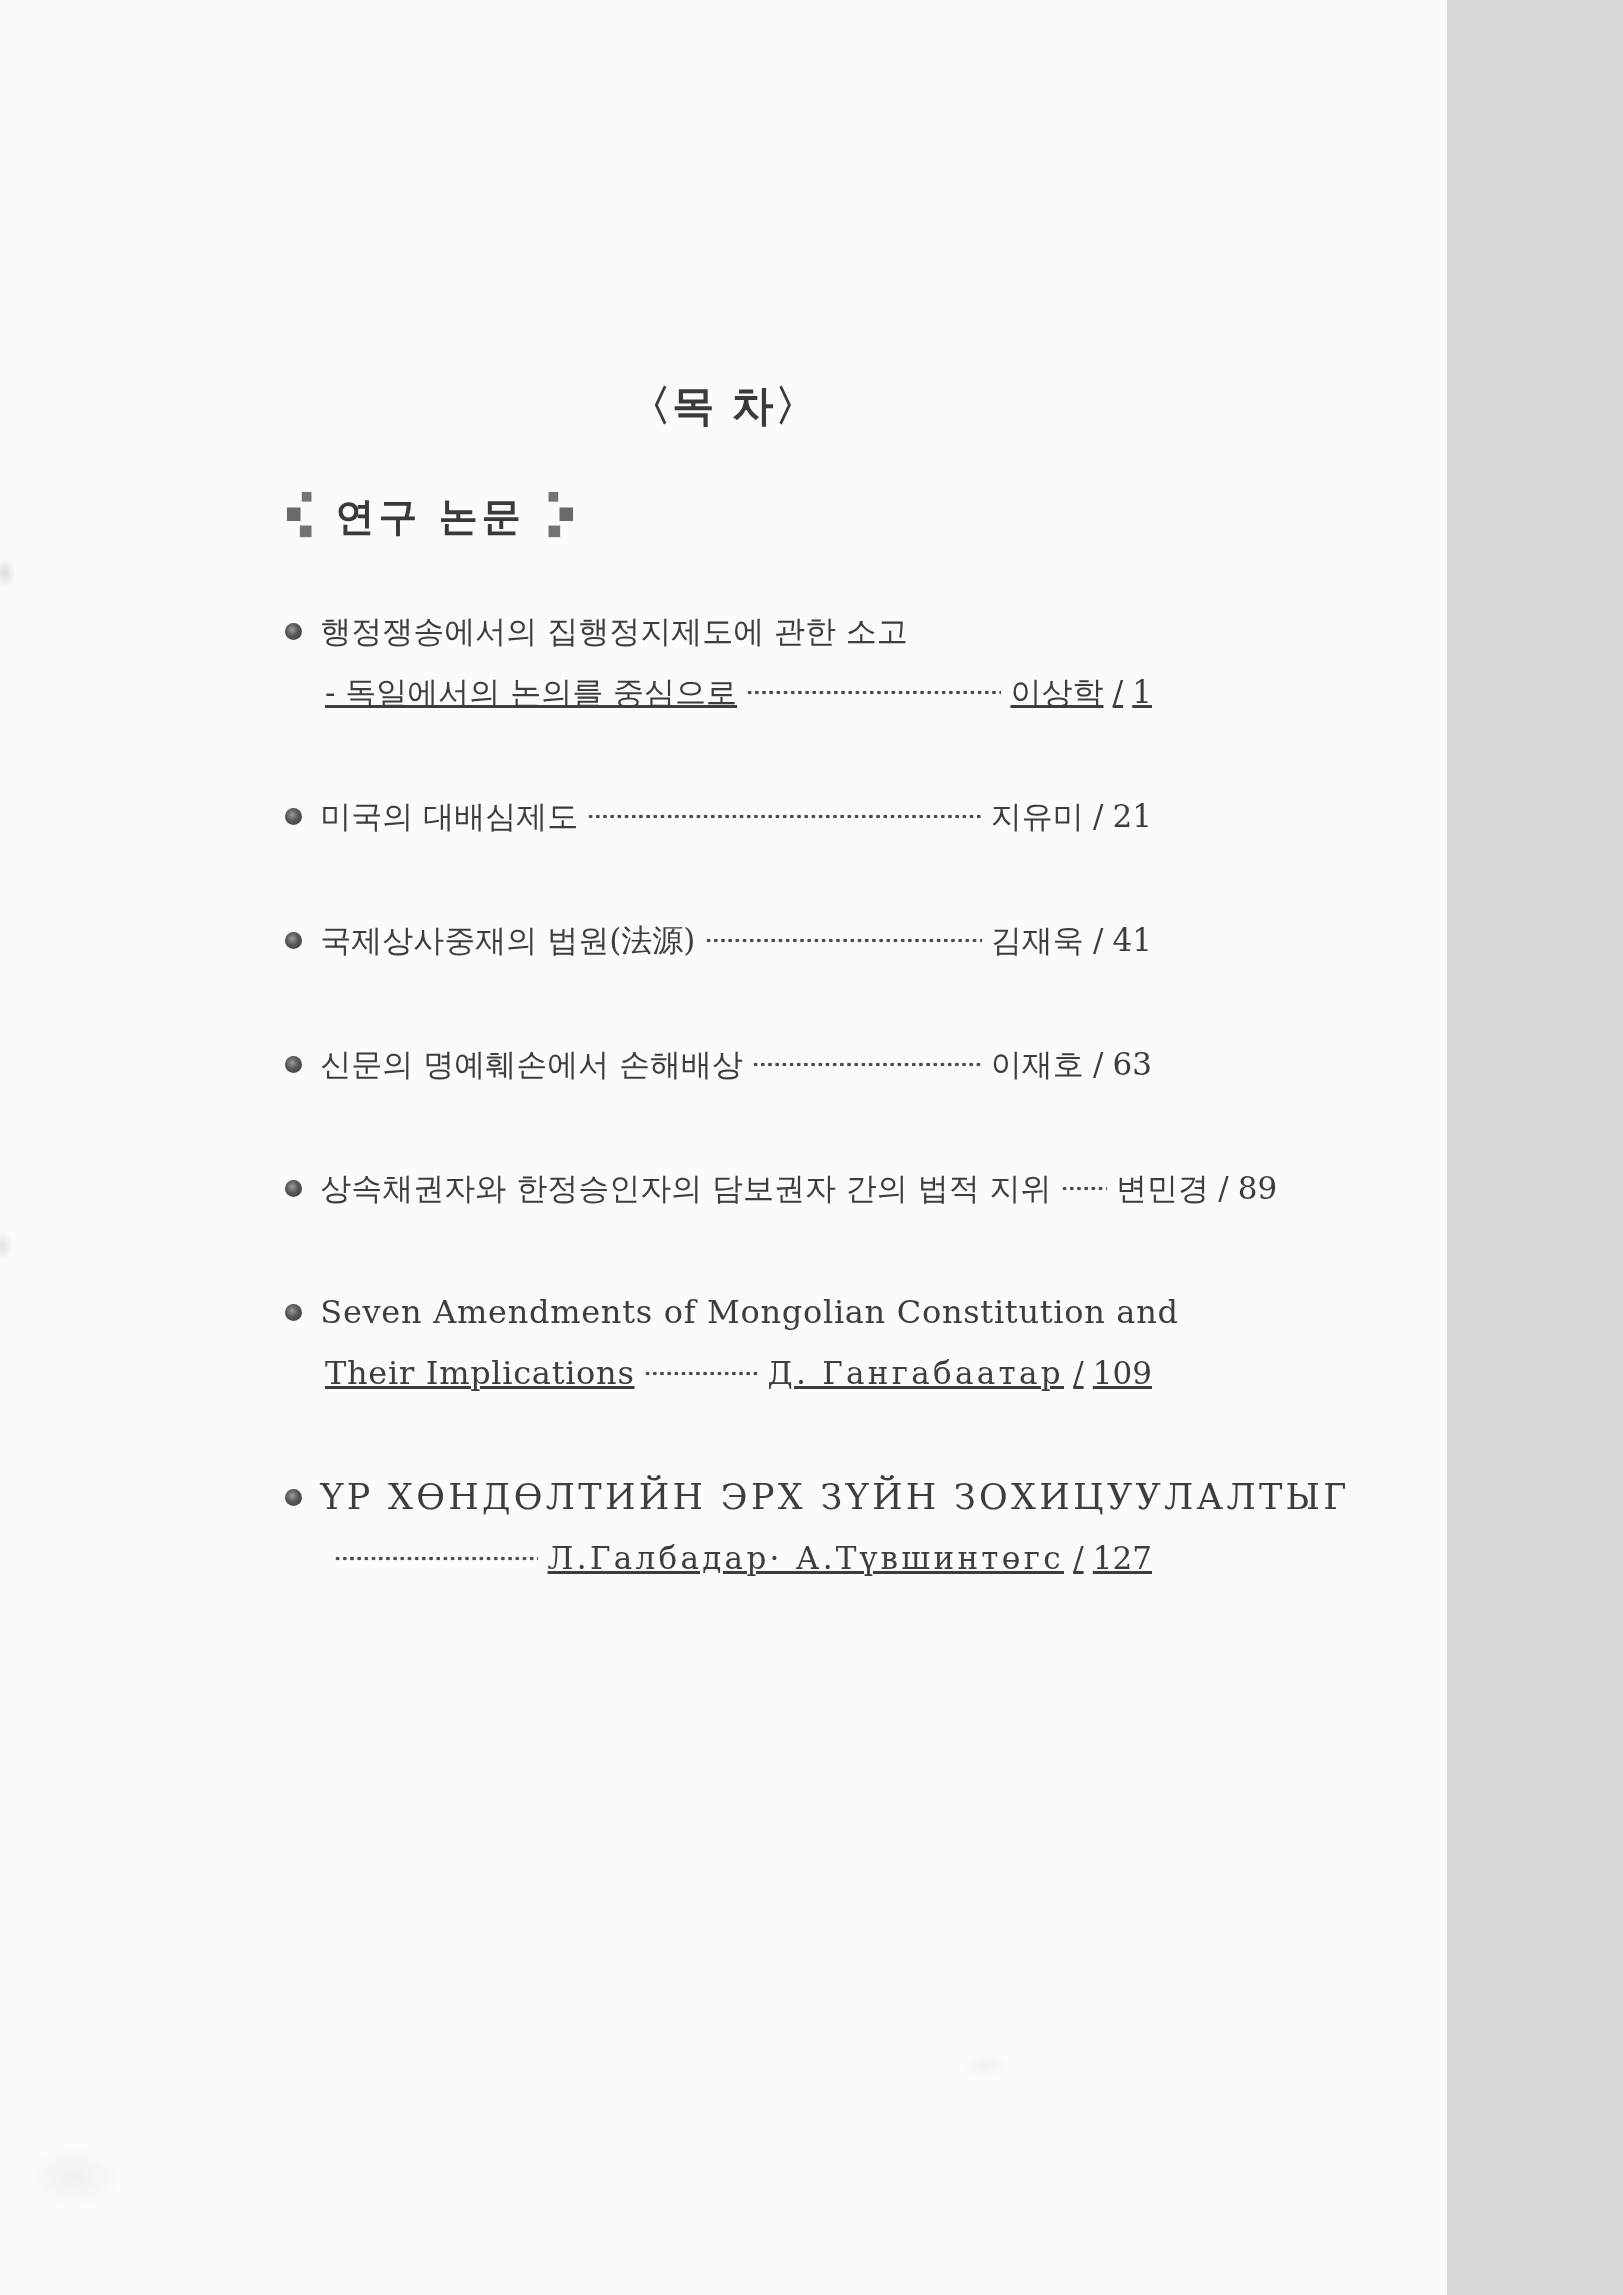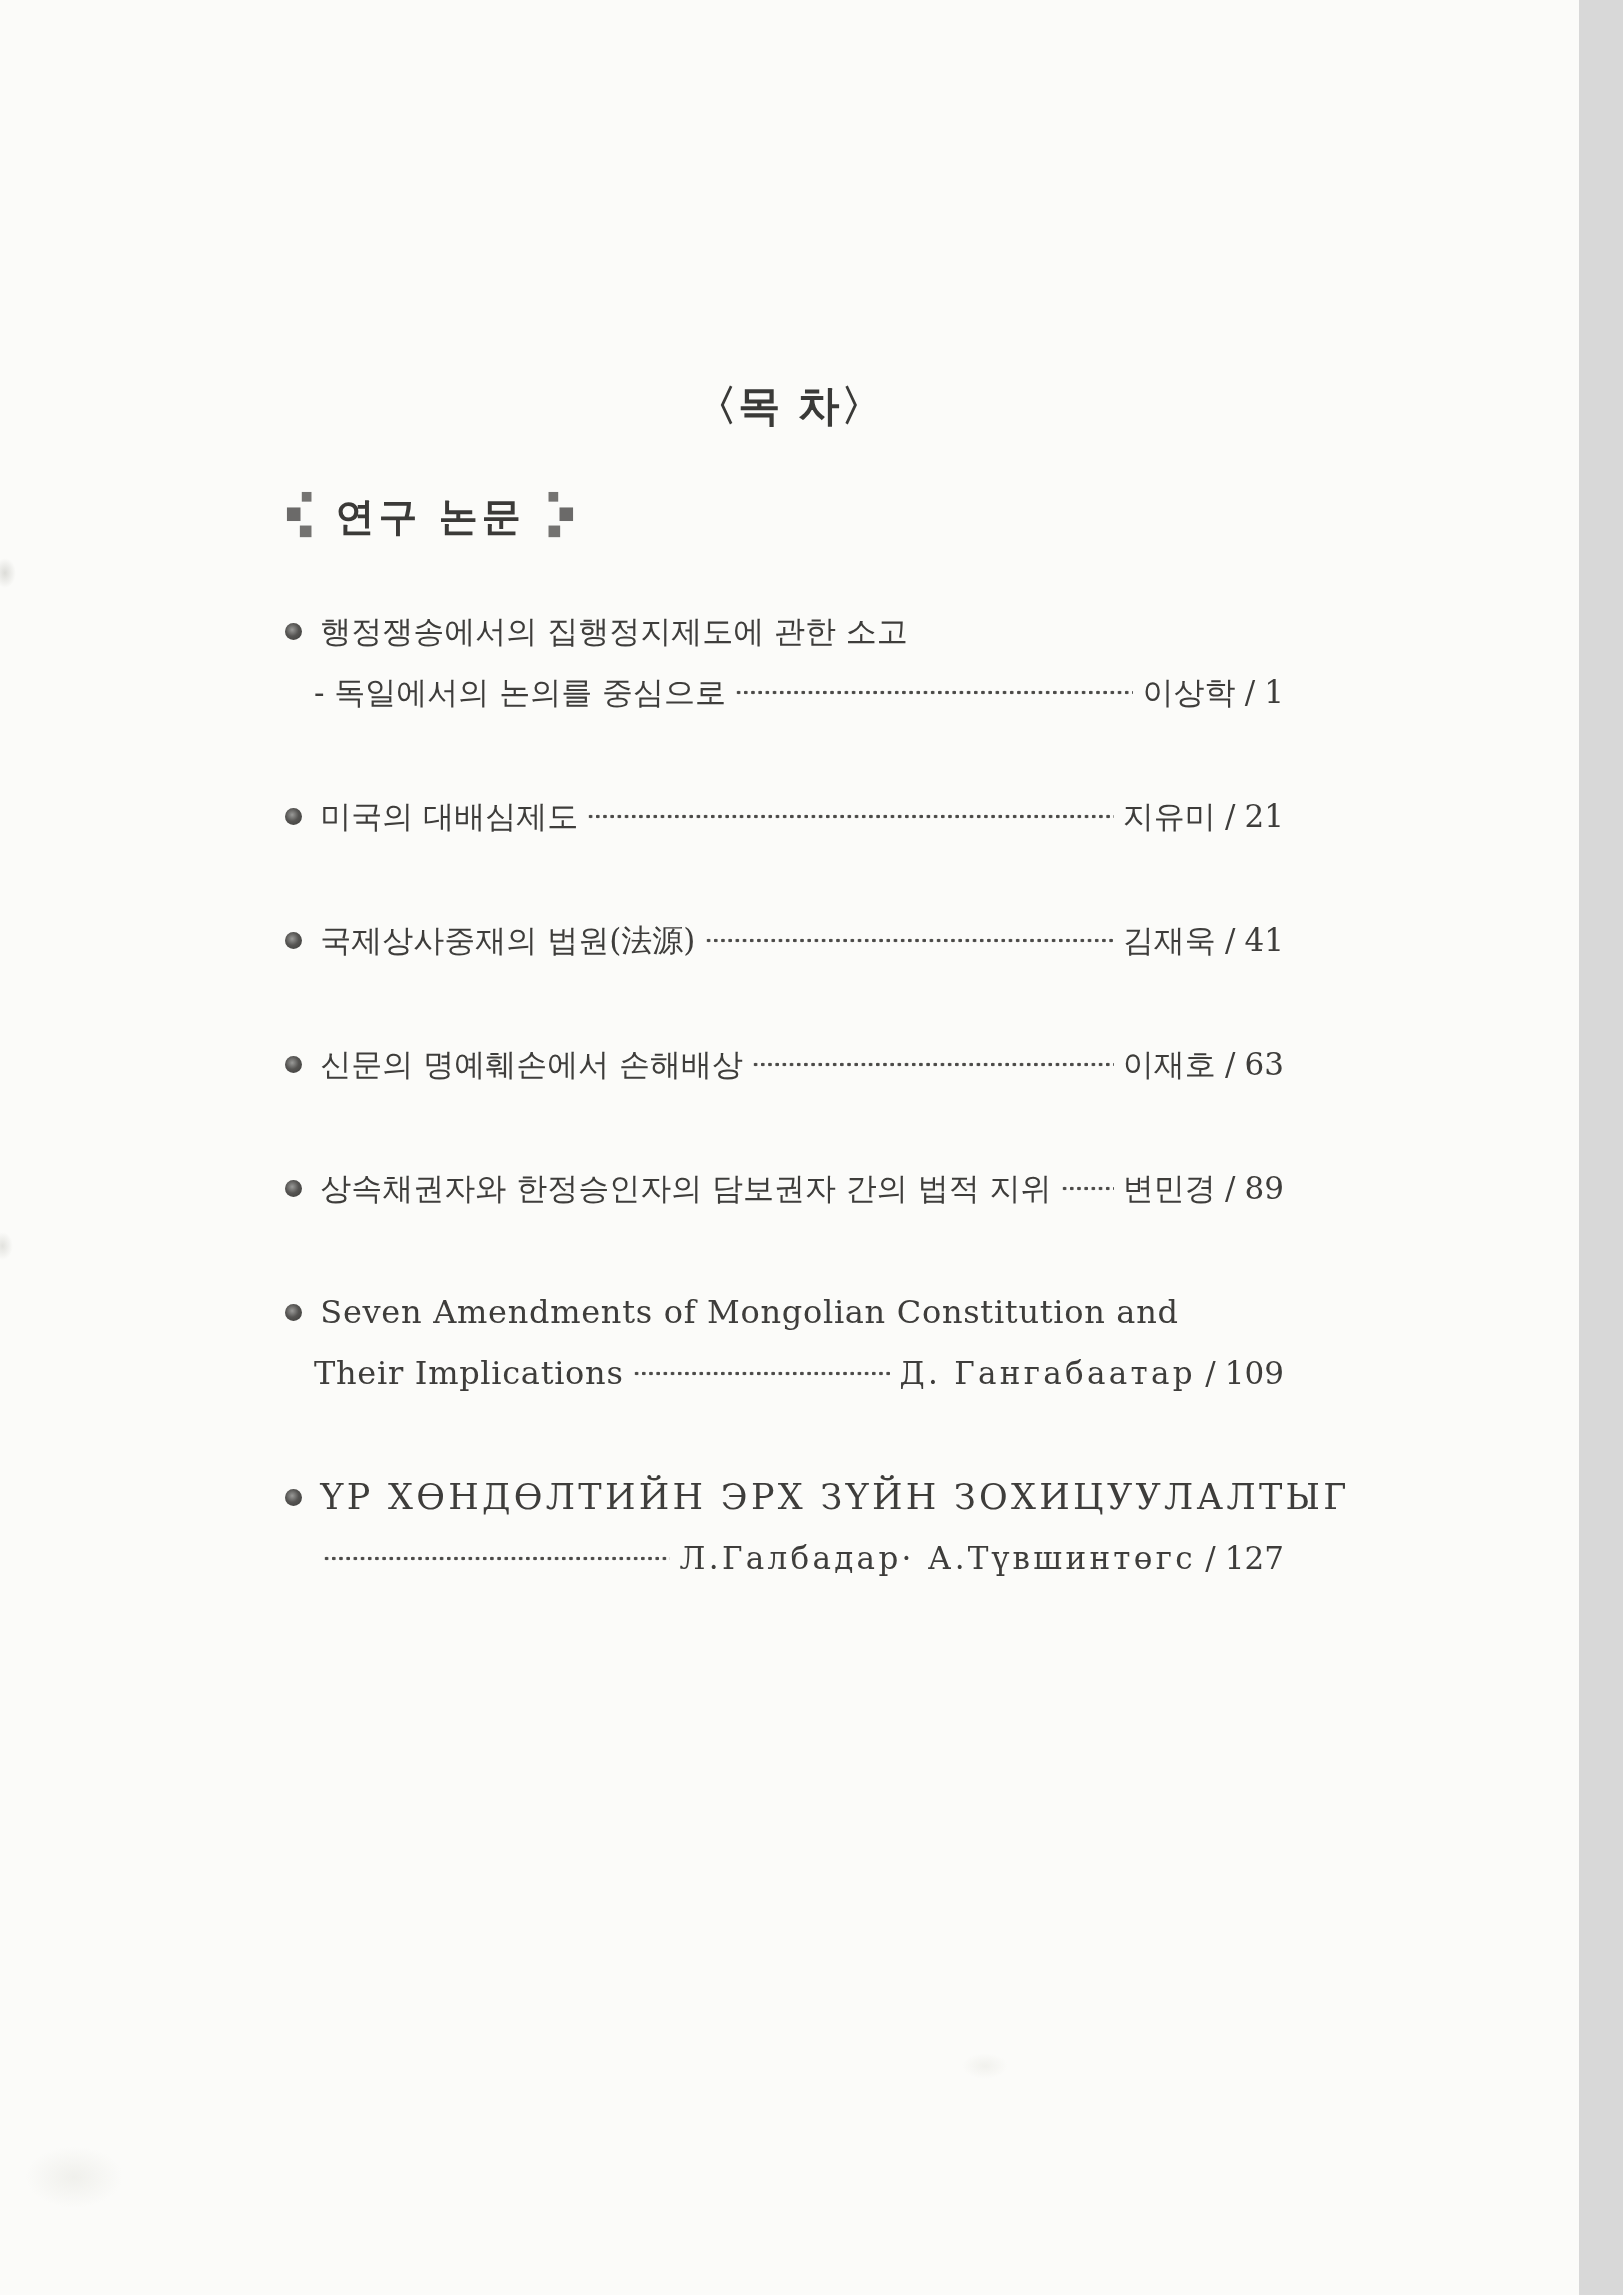--- a/index.html
+++ b/index.html
@@ -1,18 +1,18 @@
 <!DOCTYPE html>
 <html style="font-size:10.5px"><head>
 <meta charset="utf-8">
 <style>
   html,body{margin:0;padding:0;background:#d8d8d8;}
   .page{
     position:relative;
-    width:1579px;height:2295px;
+    width:1447px;height:2295px;
     background:#fbfbf9;
     overflow:hidden;
     font-family:"DejaVu Serif","Liberation Serif",serif;
     color:#3e3d3b;
   }
   .doc-title{
     margin-top:383px;
     text-align:center;
     font-size:42px;
     line-height:46px;
@@ -41,21 +41,21 @@
   .entries{margin-top:69px;}
   .entry{margin-bottom:88px;}
   .line{
     display:flex;
     align-items:center;
     min-height:36px;
     font-size:31px;
     line-height:36px;
   }
   .line + .line{margin-top:25px;}
-  .line.cont{margin-left:29px;}
+  .line.cont{margin-left:40px;text-decoration:underline;}
   .bullet{
     flex:0 0 auto;
     width:17px;height:17px;
     margin-right:18.3px;
     border-radius:50%;
     background:radial-gradient(circle at 42% 40%, #9a9a98 0%, #565553 45%, #3a3a38 100%);
   }
   .etitle{white-space:nowrap;}
   .latin{font-size:32px;letter-spacing:0.7px;}
   .cyr-caps{font-size:35px;letter-spacing:3.3px;white-space:nowrap;}

